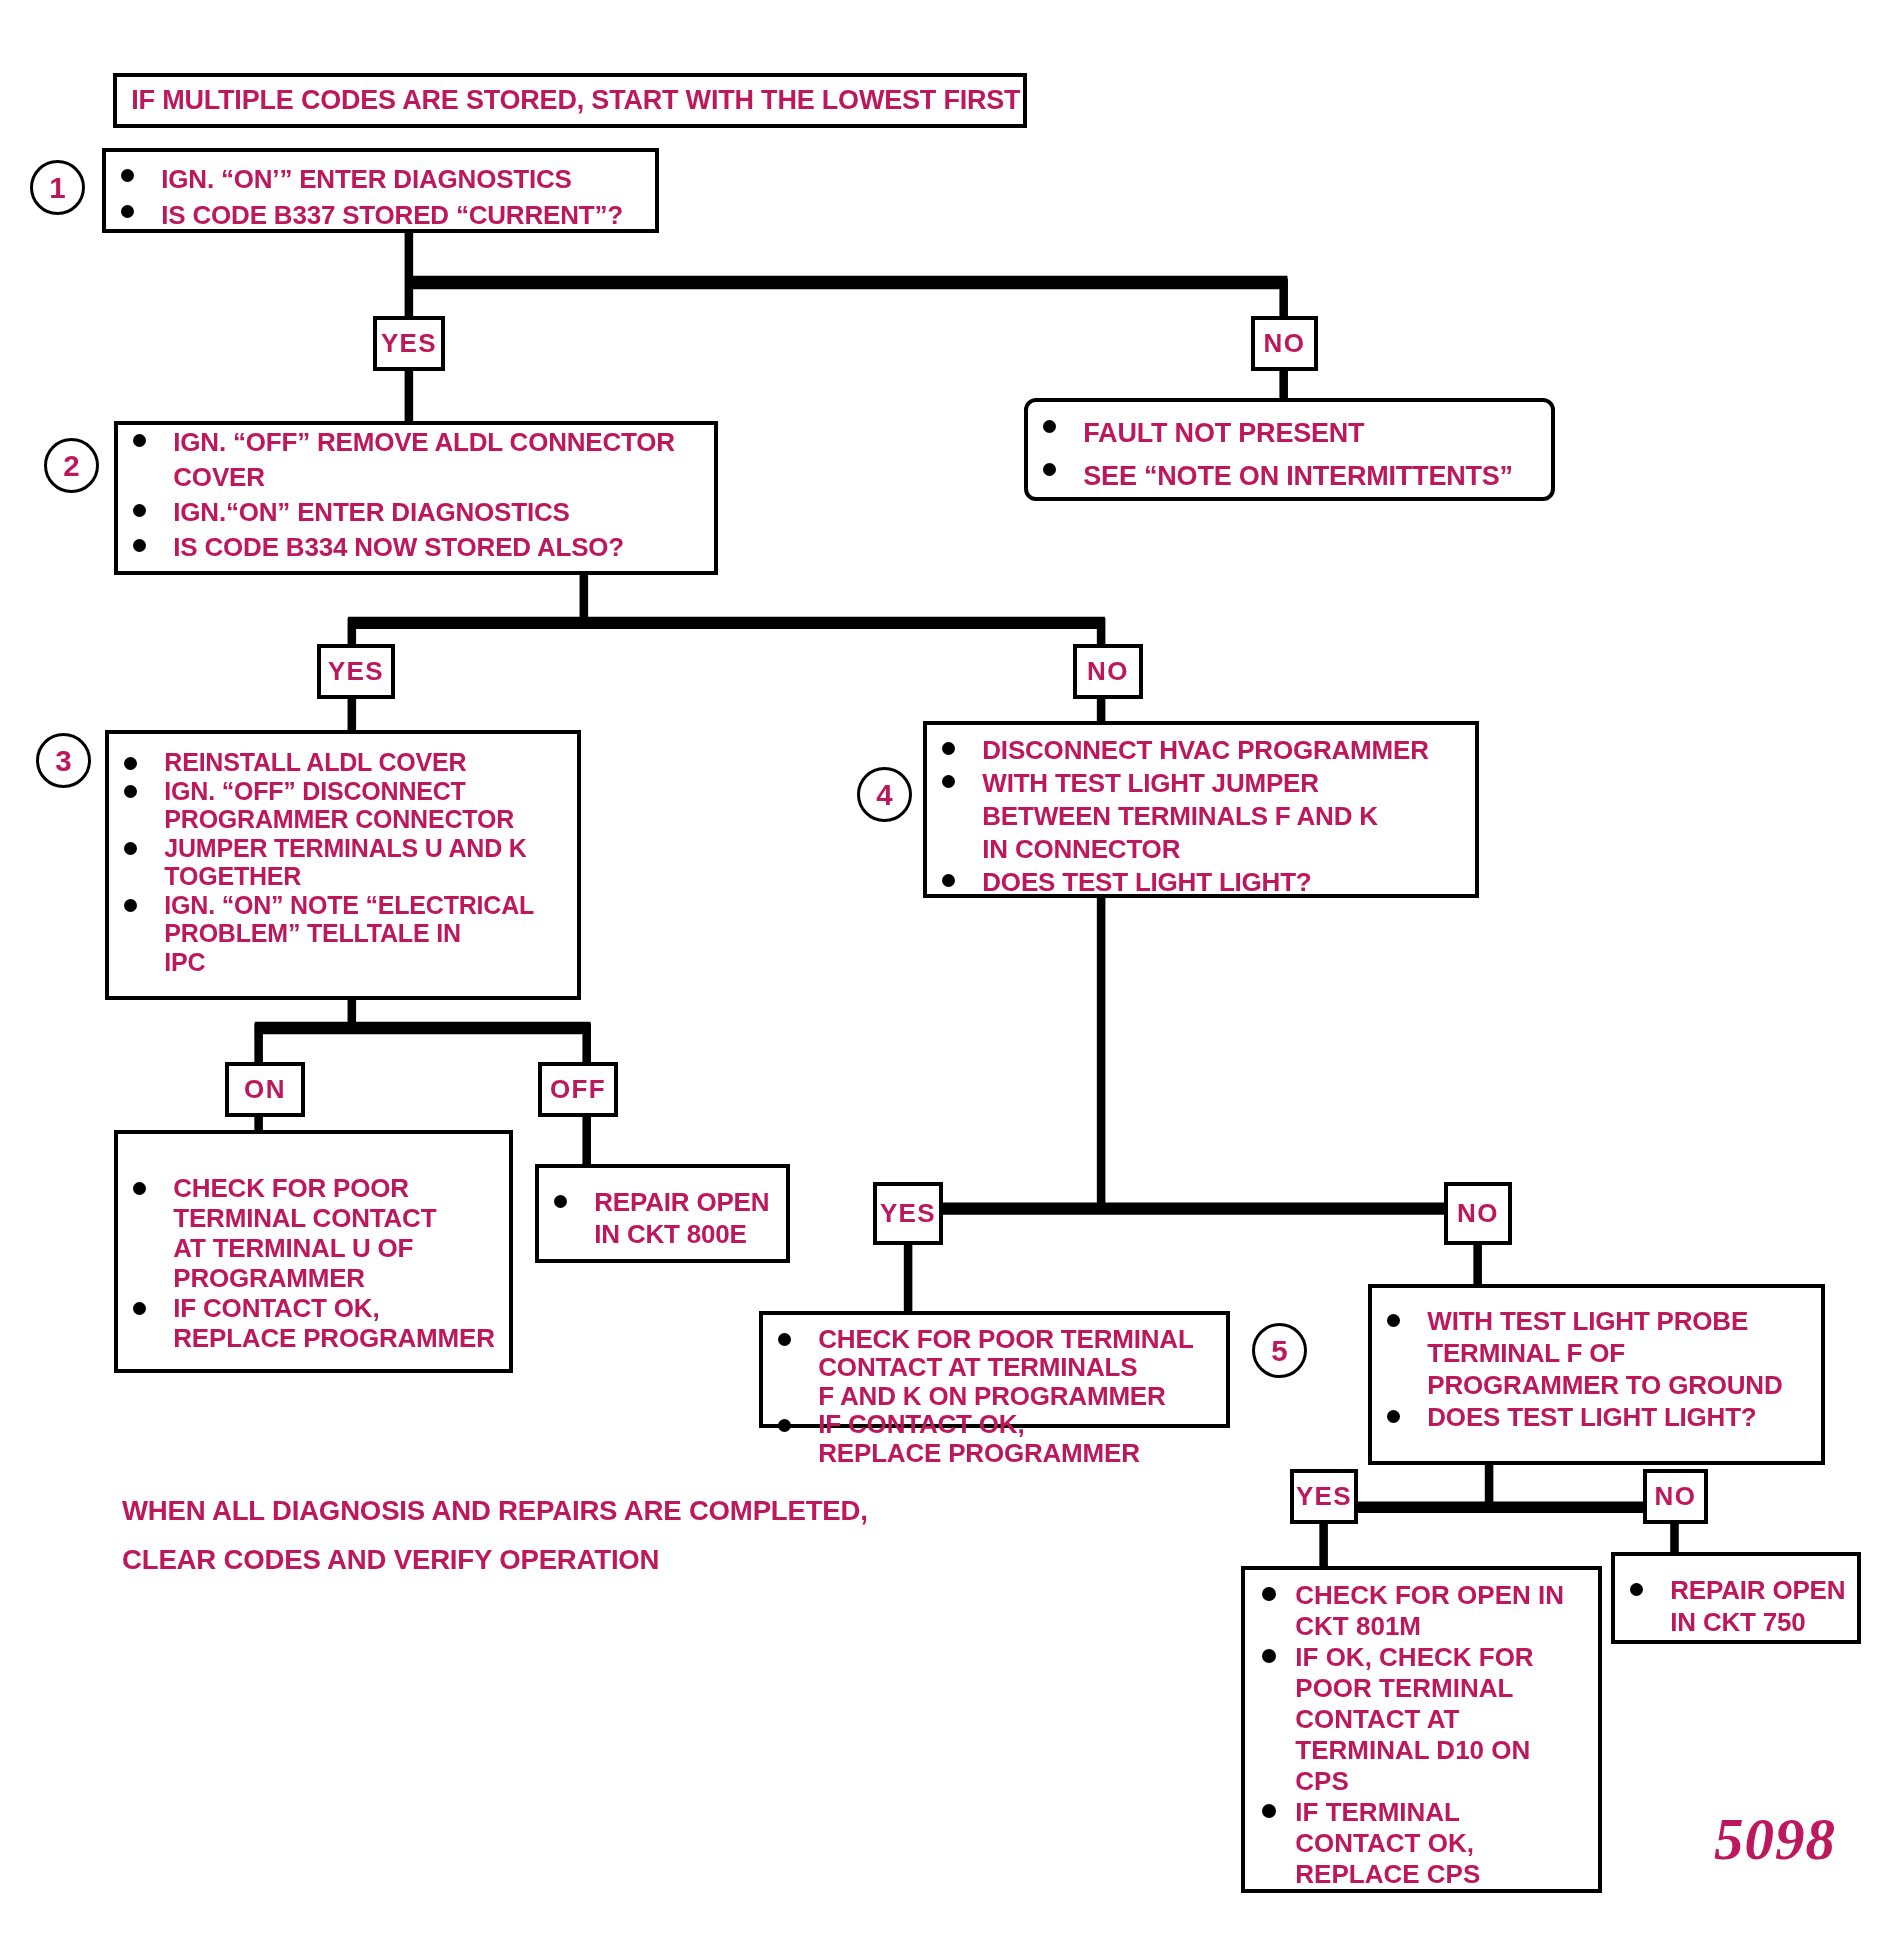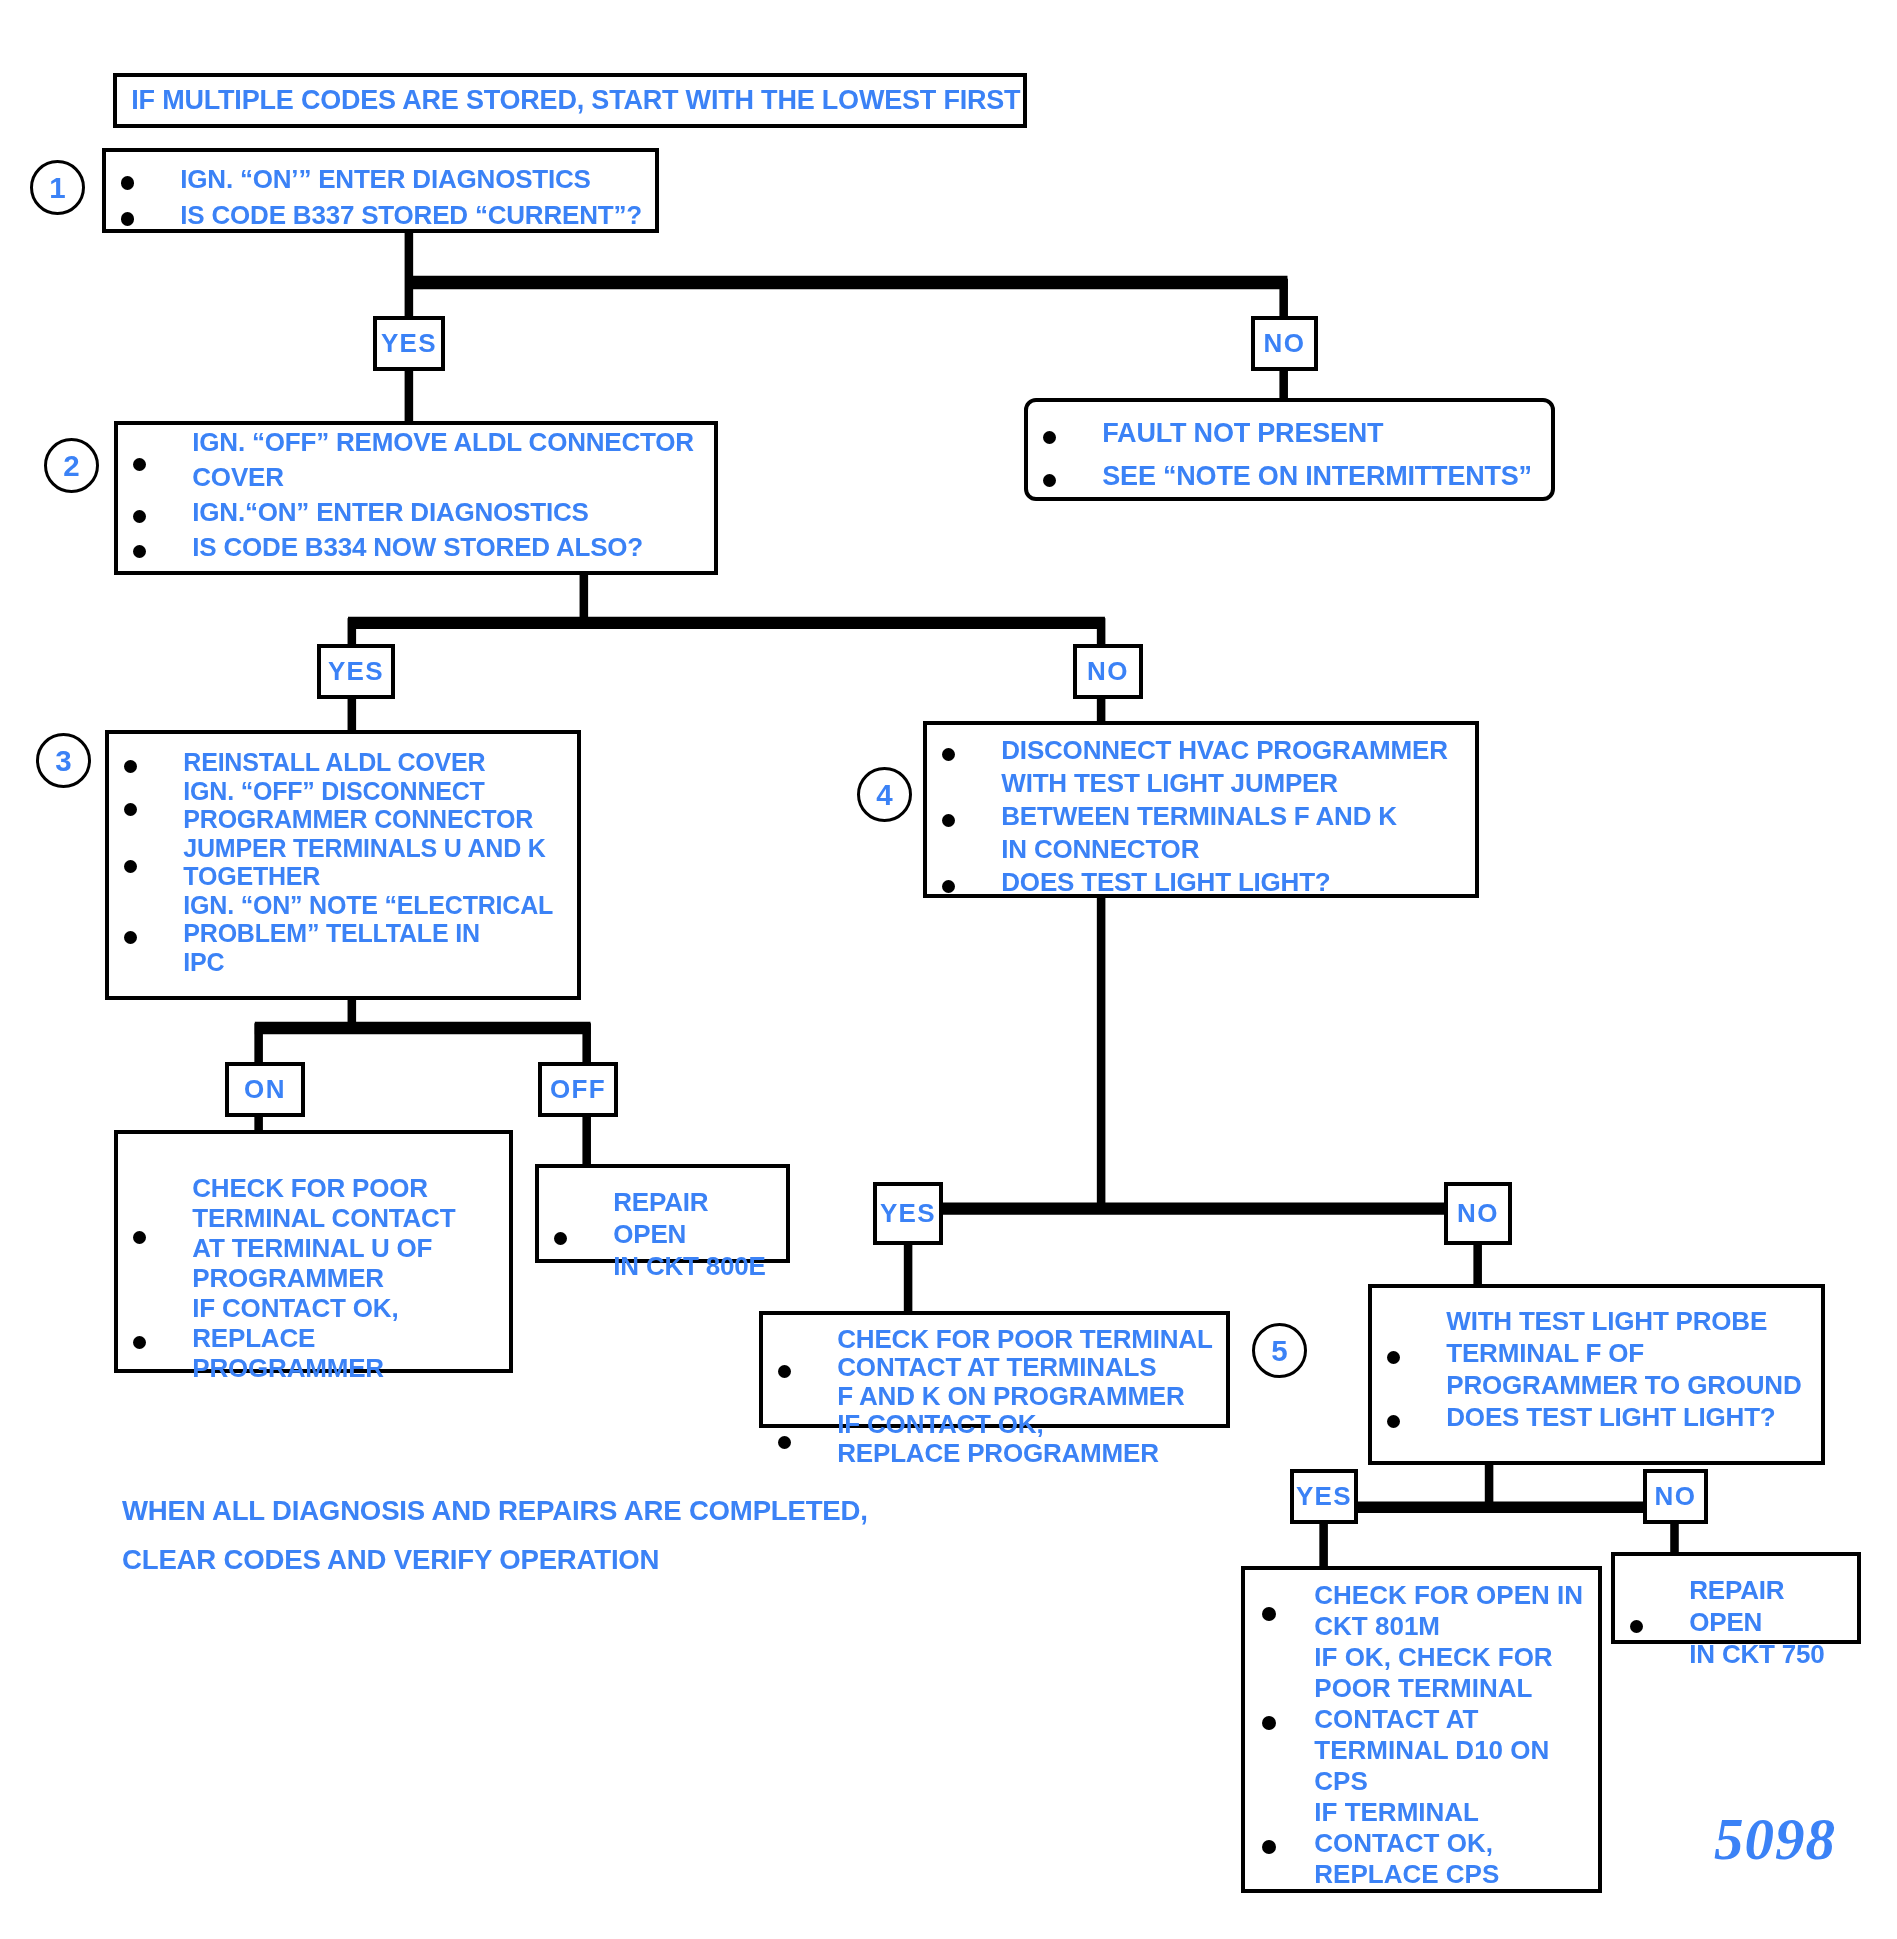--- a/index.html
+++ b/index.html
@@ -1,27 +1,27 @@
 <!DOCTYPE html>
 <html style="font-size:15px"><head>
 <meta charset="utf-8">
 <style>
   html,body{margin:0;padding:0;background:#fff;}
   .canvas{position:relative;width:1897px;height:1939px;background:#fff;overflow:hidden;
-          font-family:"Liberation Sans",sans-serif;color:#3b82f6;}
+          font-family:"Liberation Sans",sans-serif;color:#be185d;}
   .lines{position:absolute;left:0;top:0;}
   .box{position:absolute;border:4.8px solid #000;background:#fff;box-sizing:border-box;
        font-weight:700;letter-spacing:-0.2px;}
   .lbl{position:absolute;border:4.8px solid #000;background:#fff;box-sizing:border-box;
        display:flex;align-items:center;justify-content:center;
        font-weight:700;font-size:26px;letter-spacing:1.4px;}
   .stepnum{position:absolute;width:55px;height:55px;border:3.8px solid #000;border-radius:50%;
        box-sizing:border-box;display:flex;align-items:center;justify-content:center;
        font-weight:700;font-size:29.5px;background:#fff;}
-  .bullet{display:flex;align-items:center;gap:19px;}
+  .bullet{display:flex;align-items:flex-start;}
   .dot{flex:none;width:13.3px;height:13.3px;border-radius:50%;background:#000;margin:8.6px 27px 0 15px;}
   .bt{white-space:pre-line;}
   .banner{display:flex;align-items:center;padding-left:14.3px;font-size:27px;}
   .fs1{font-size:26px;line-height:36px;padding-top:8.6px;}
   .fs2{font-size:26px;line-height:35px;padding-top:0;}
   .fs3{font-size:25px;line-height:28.5px;padding-top:14px;}
   .fs4{font-size:26px;line-height:33px;padding-top:8.6px;}
   .fsFault{font-size:27px;line-height:43px;padding-top:9.5px;border-radius:12px;}
   .fsCheckU{font-size:26px;line-height:30px;padding-top:39px;}
   .fsRep{font-size:26px;line-height:32px;padding-top:18px;}

